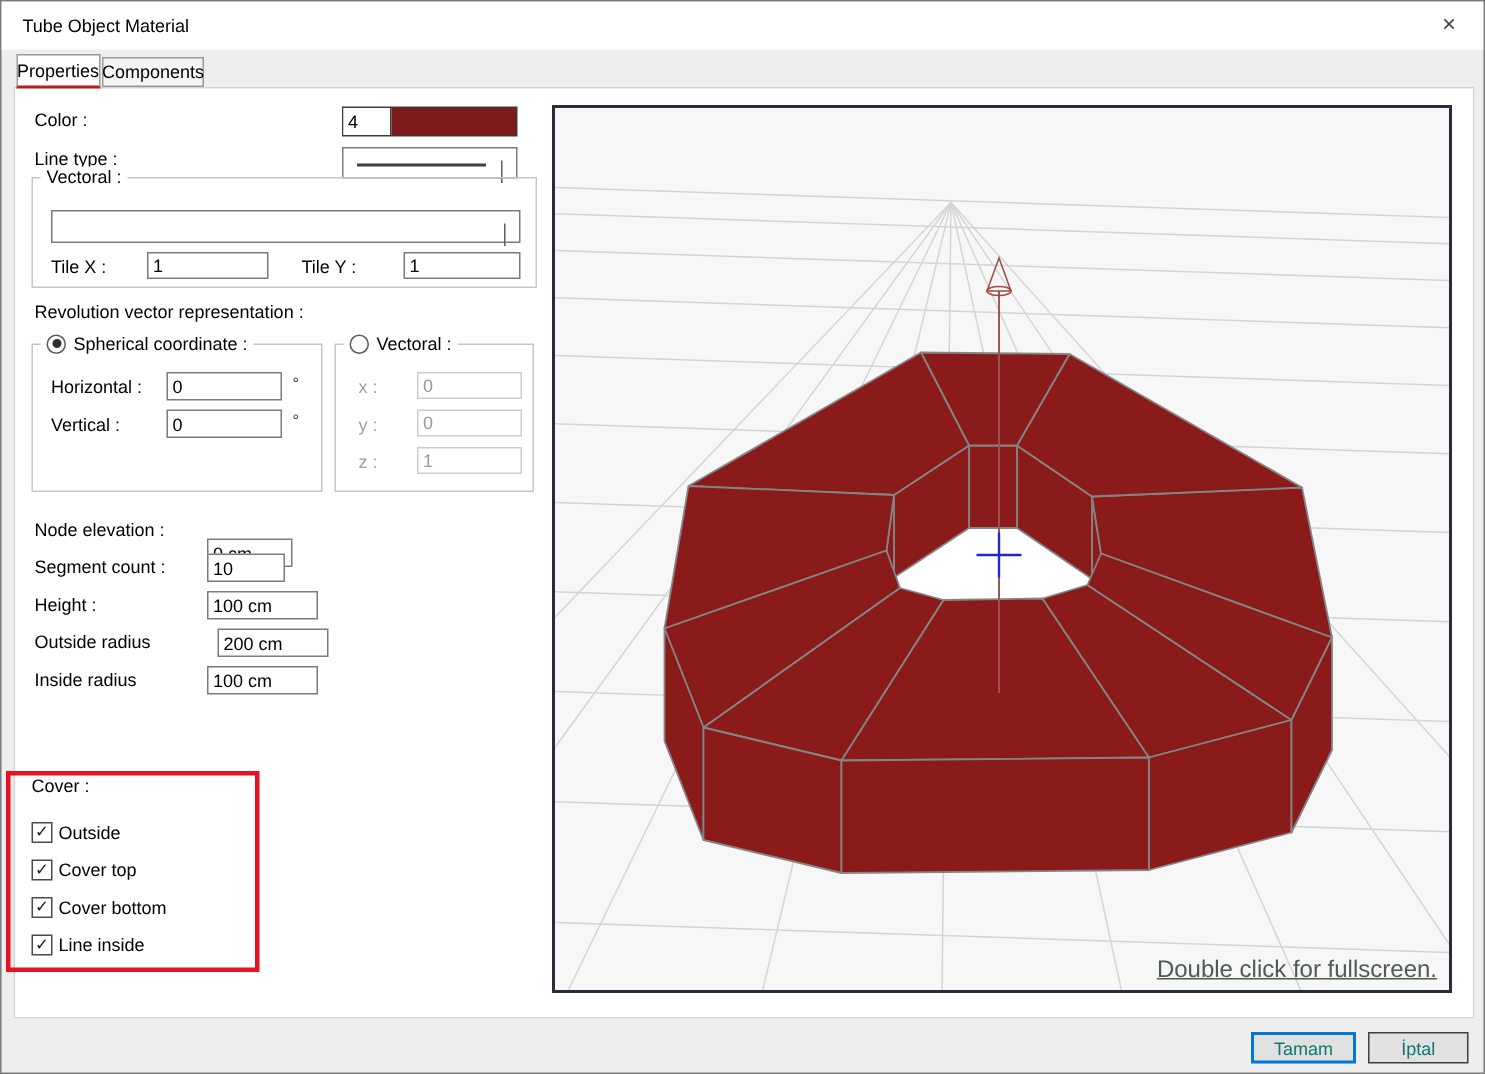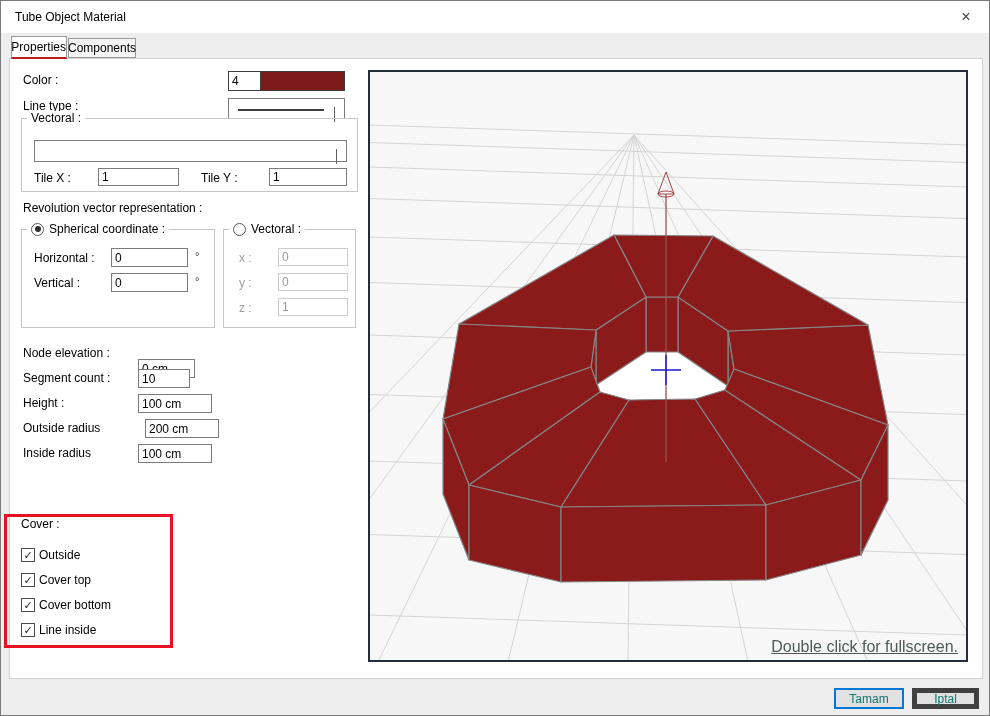--- a/index.html
+++ b/index.html
@@ -35,21 +35,21 @@
   .deg{position:absolute;font-size:11px;color:#333;}
   
   .cb{position:absolute;width:14px;height:14px;border:1px solid #4a4a4a;background:#fff;display:flex;align-items:center;justify-content:center;font-size:11px;line-height:11px;color:#1a1a1a;}
   .cover-rect{position:absolute;left:3px;top:513px;width:169px;height:134px;border:3px solid #e81123;z-index:5;}
   
   .viewport{position:absolute;left:367px;top:69px;width:600px;height:592px;border:2px solid #262c3a;background:#f7f7f7;z-index:2;}
   .vp-hint{position:absolute;right:8px;bottom:4px;font-size:16px;color:#4d5a57;text-decoration:underline;}
   
   .btn{position:absolute;height:21px;background:#e1e1e1;display:flex;align-items:center;justify-content:center;font-size:12px;color:#0f766e;}
   .btn-default{left:833px;top:687px;width:70px;border:2px solid #0078d7;}
-  .btn-plain{left:911px;top:687px;width:67px;border:5px solid #404040;}
+  .btn-plain{left:911px;top:687px;width:67px;border:1px solid #404040;}
   .grid-line{stroke:#d4d4d4;stroke-width:1;}
   .tube-face{fill:#8b1a1a;stroke:#858585;stroke-width:1.2;stroke-linejoin:round;}
   .hole-fill{fill:#ffffff;stroke:none;}
   .axis-line{stroke:#9c5353;stroke-width:1.3;}
   .axis-cone{stroke:#a04848;fill:none;stroke-width:1;}
   .cross{stroke:#2525d2;stroke-width:1.6;}
 </style>
 </head>
 <body>
 

